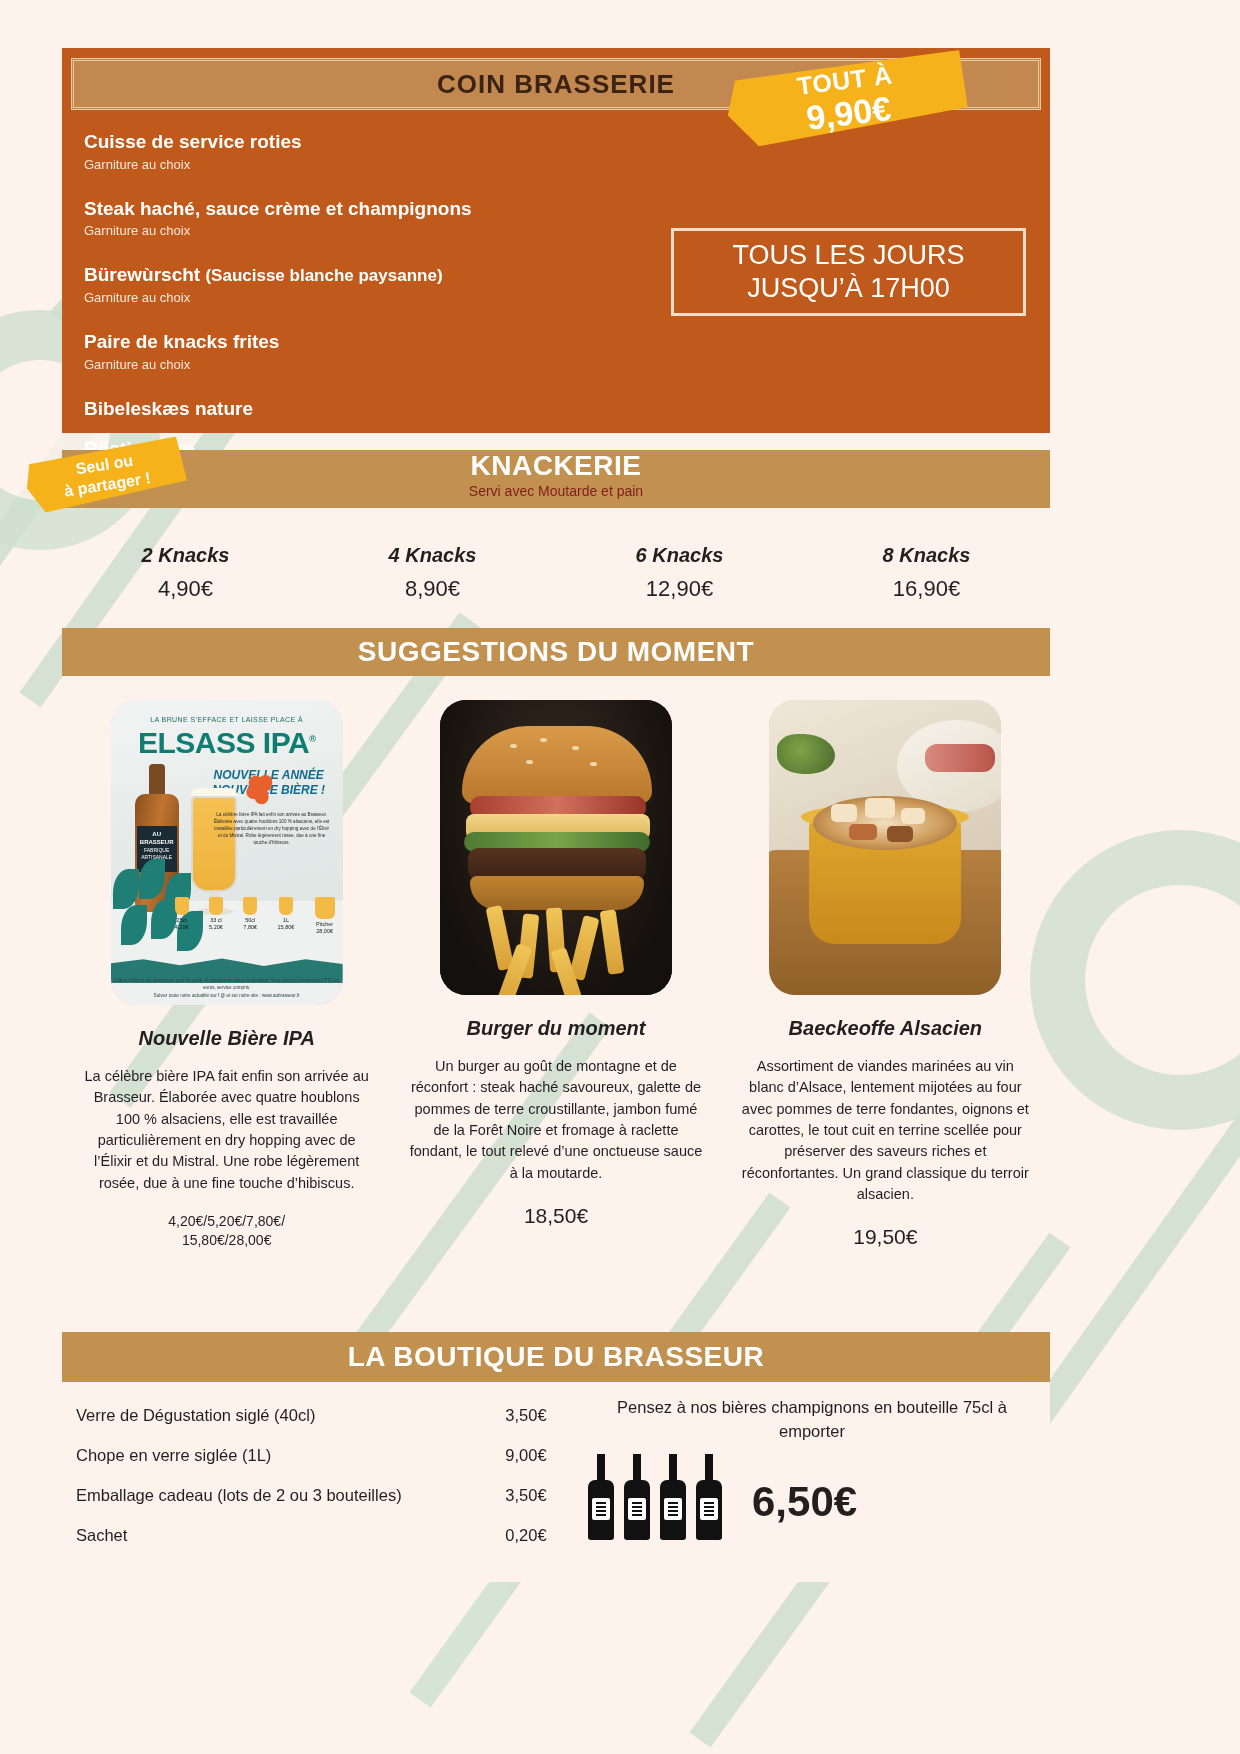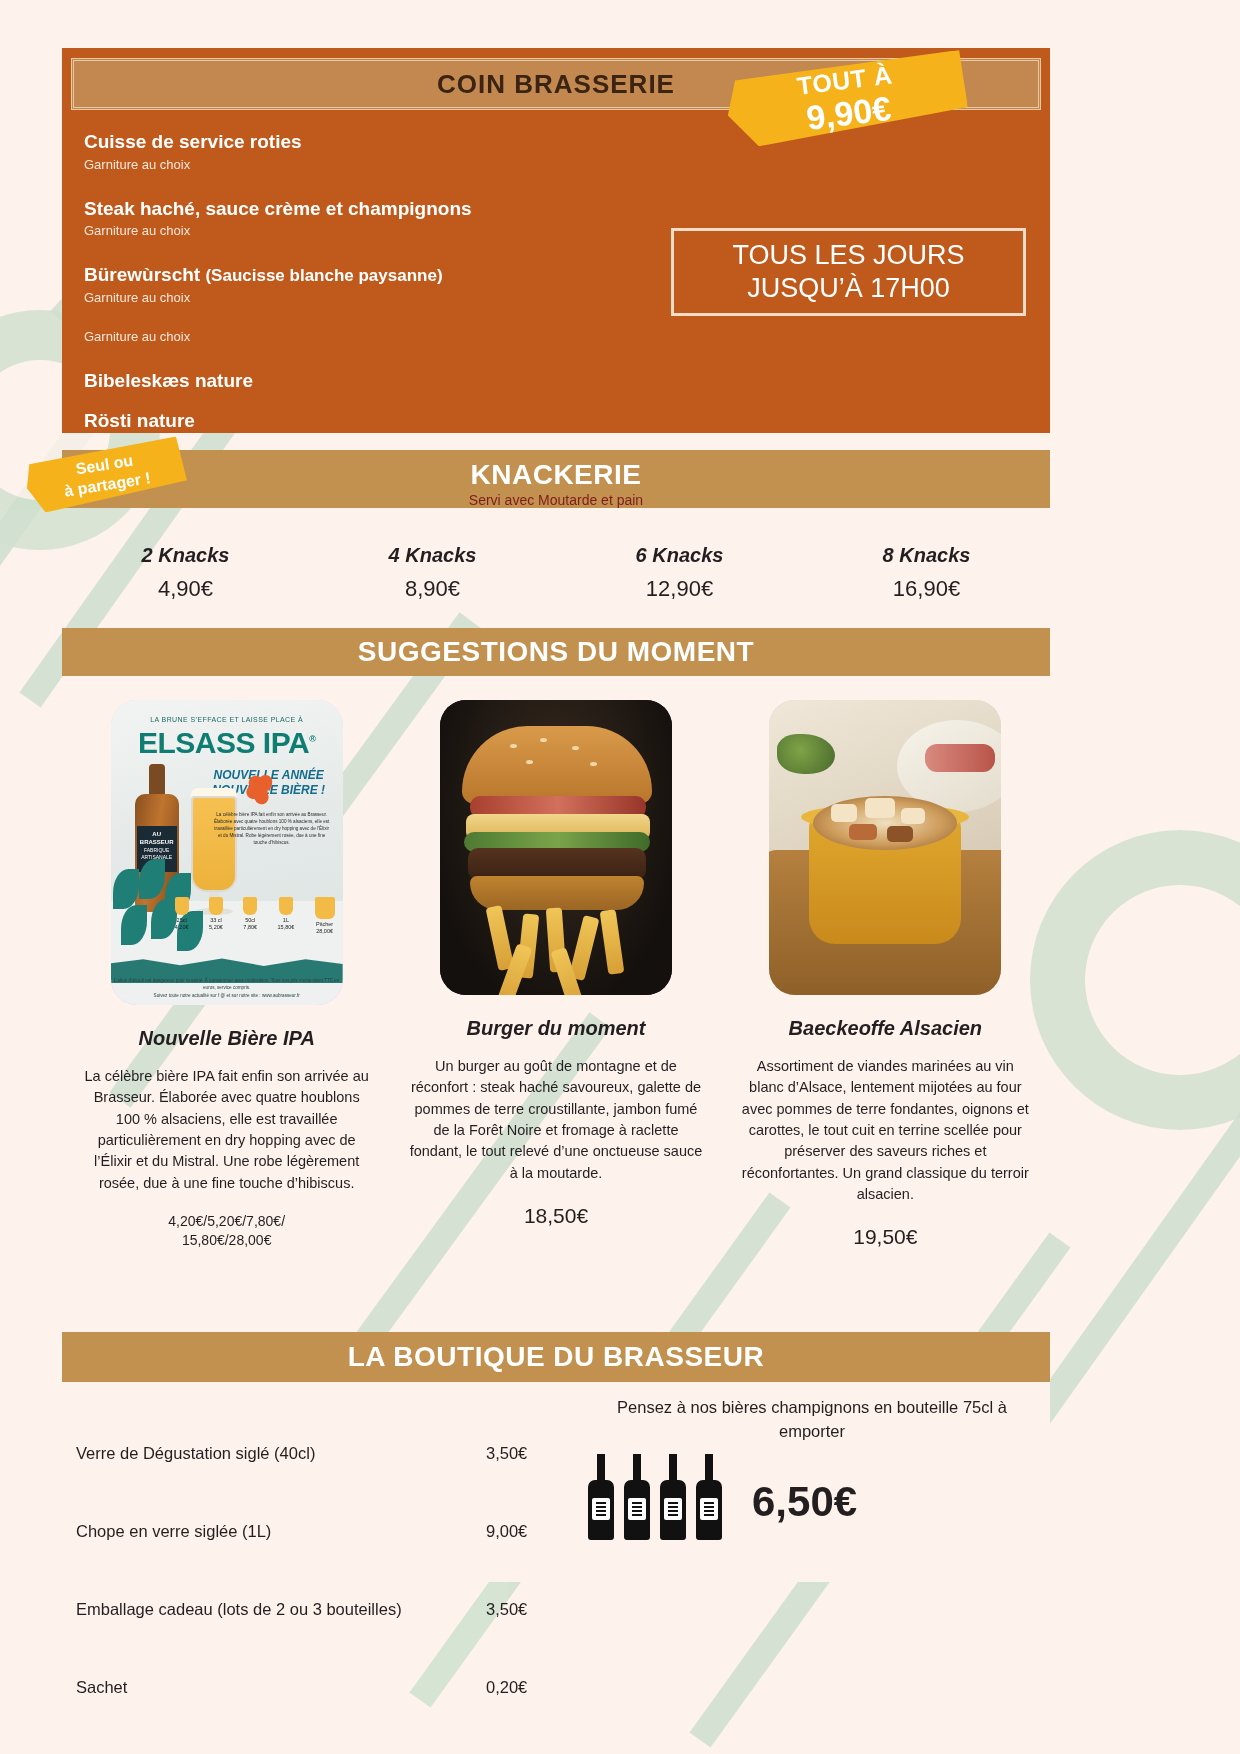--- a/index.html
+++ b/index.html
@@ -111,21 +111,21 @@
   }
   .hours-box div { font-size: 27px; font-weight: 500; line-height: 1.22; }
 
   
   .knackerie-band {
     position: absolute;
     left: 62px; top: 450px;
     width: 988px; height: 58px;
     background: #c2914f;
     display: flex; flex-direction: column;
-    align-items: center; justify-content: flex-end;
+    align-items: center; justify-content: flex-start;
   }
   .knackerie-title { font-size: 28px; font-weight: bold; color: #ffffff; letter-spacing: .5px; }
   .knackerie-sub { font-size: 14px; color: #7f1d1d; margin-top: 1px; }
 
   .seul-badge {
     position: absolute;
     left: 26px; top: 444px;
     width: 160px; height: 62px;
     z-index: 6;
   }
@@ -421,21 +421,21 @@
   }
   .bq-list {
     position: absolute; left: 14px; top: 24px; width: 490px;
   }
   .bq-row {
     display: flex; align-items: baseline;
     font-size: 16.5px; color: #231f20;
     margin-bottom: 21px;
   }
   .bq-row .lbl { flex: 1; }
-  .bq-row .pr { width: 80px; text-align: left; margin-top: 38px; }
+  .bq-row .pr { width: 80px; text-align: center; }
   .bq-right {
     position: absolute; left: 520px; top: 14px; width: 460px;
     text-align: center;
   }
   .bq-note { font-size: 16.5px; color: #231f20; line-height: 1.45; }
   .bq-bottles {
     display: flex; justify-content: flex-start; gap: 6px;
     margin-top: 10px; margin-left: 4px;
   }
   .btl { width: 30px; height: 86px; position: relative; }
@@ -496,20 +496,21 @@
       <div class="br-gap"></div>
       <div class="br-item">
         <p class="br-name">
           <span>Bürewùrscht</span>
           <span class="paren">(Saucisse blanche paysanne)</span>
         </p>
         <p class="br-sub">Garniture au choix</p>
       </div>
       <div class="br-gap"></div>
       <div class="br-item">
+        <p class="br-name">Paire de knacks frites</p>
         <p class="br-sub">Garniture au choix</p>
       </div>
       <div class="br-gap"></div>
       <div class="br-item">
         <p class="br-name">Bibeleskæs nature</p>
       </div>
       <div class="br-gap"></div>
       <div class="br-item">
         <p class="br-name">Rösti nature</p>
       </div>

